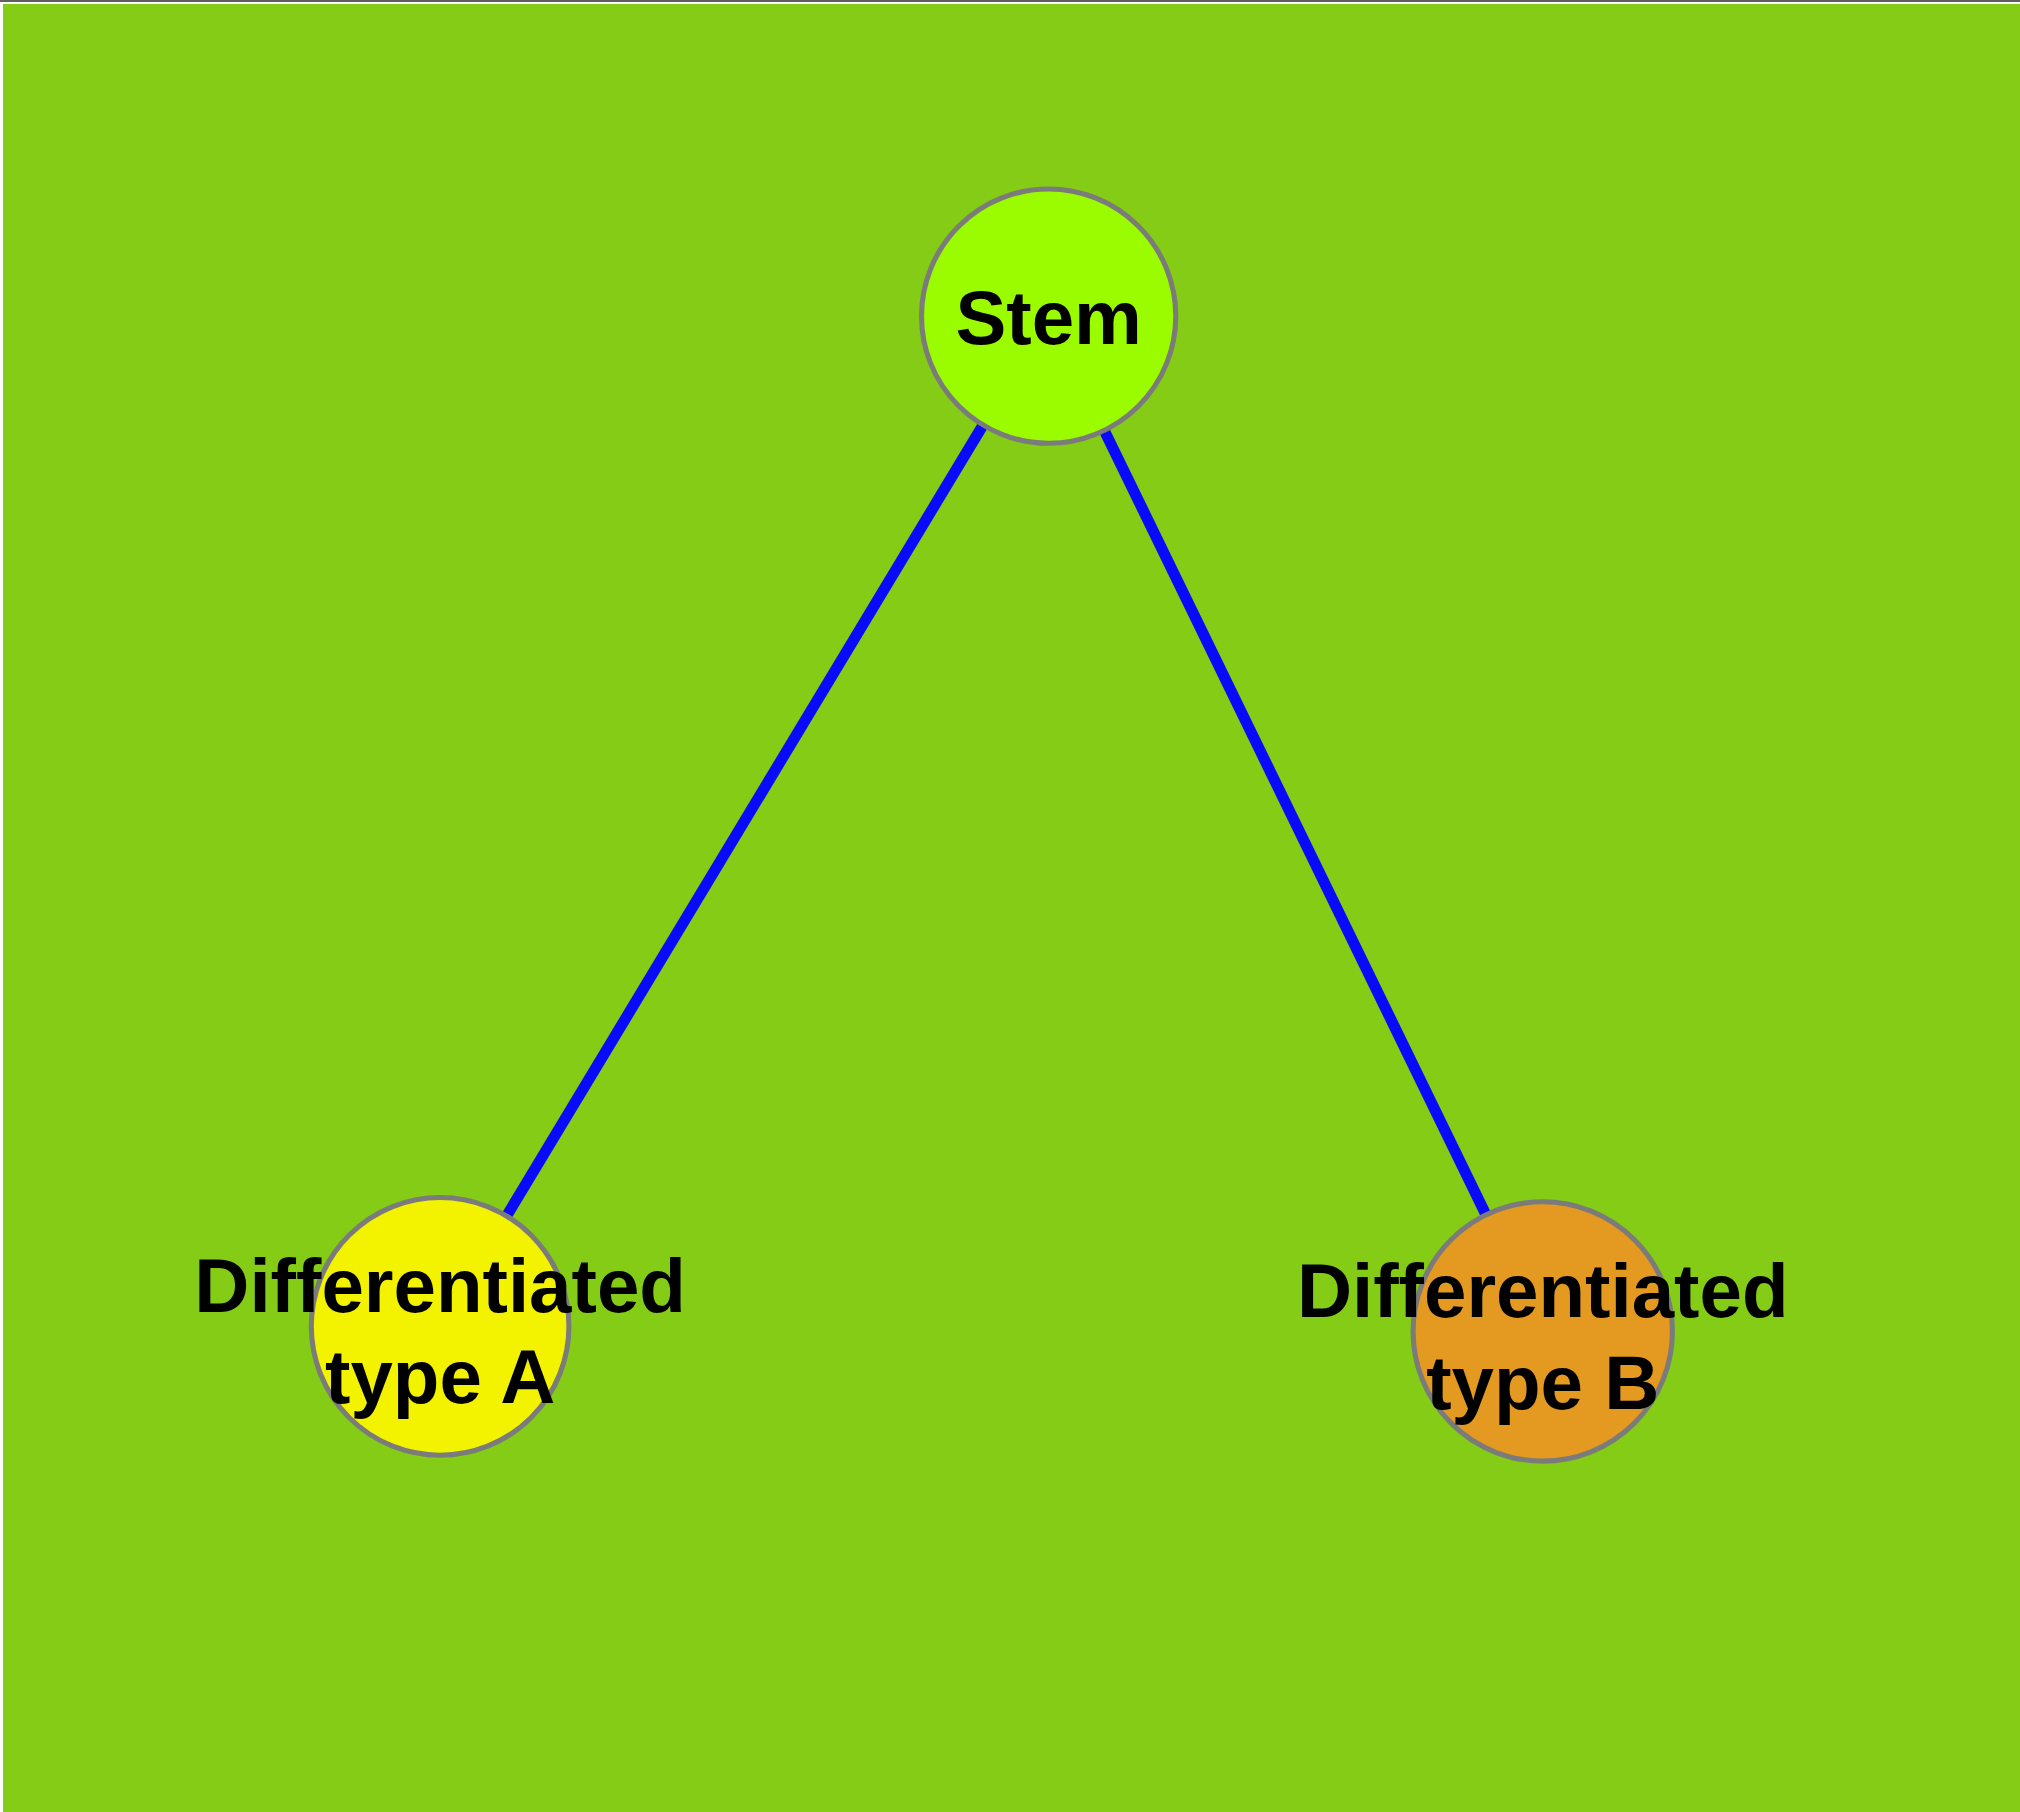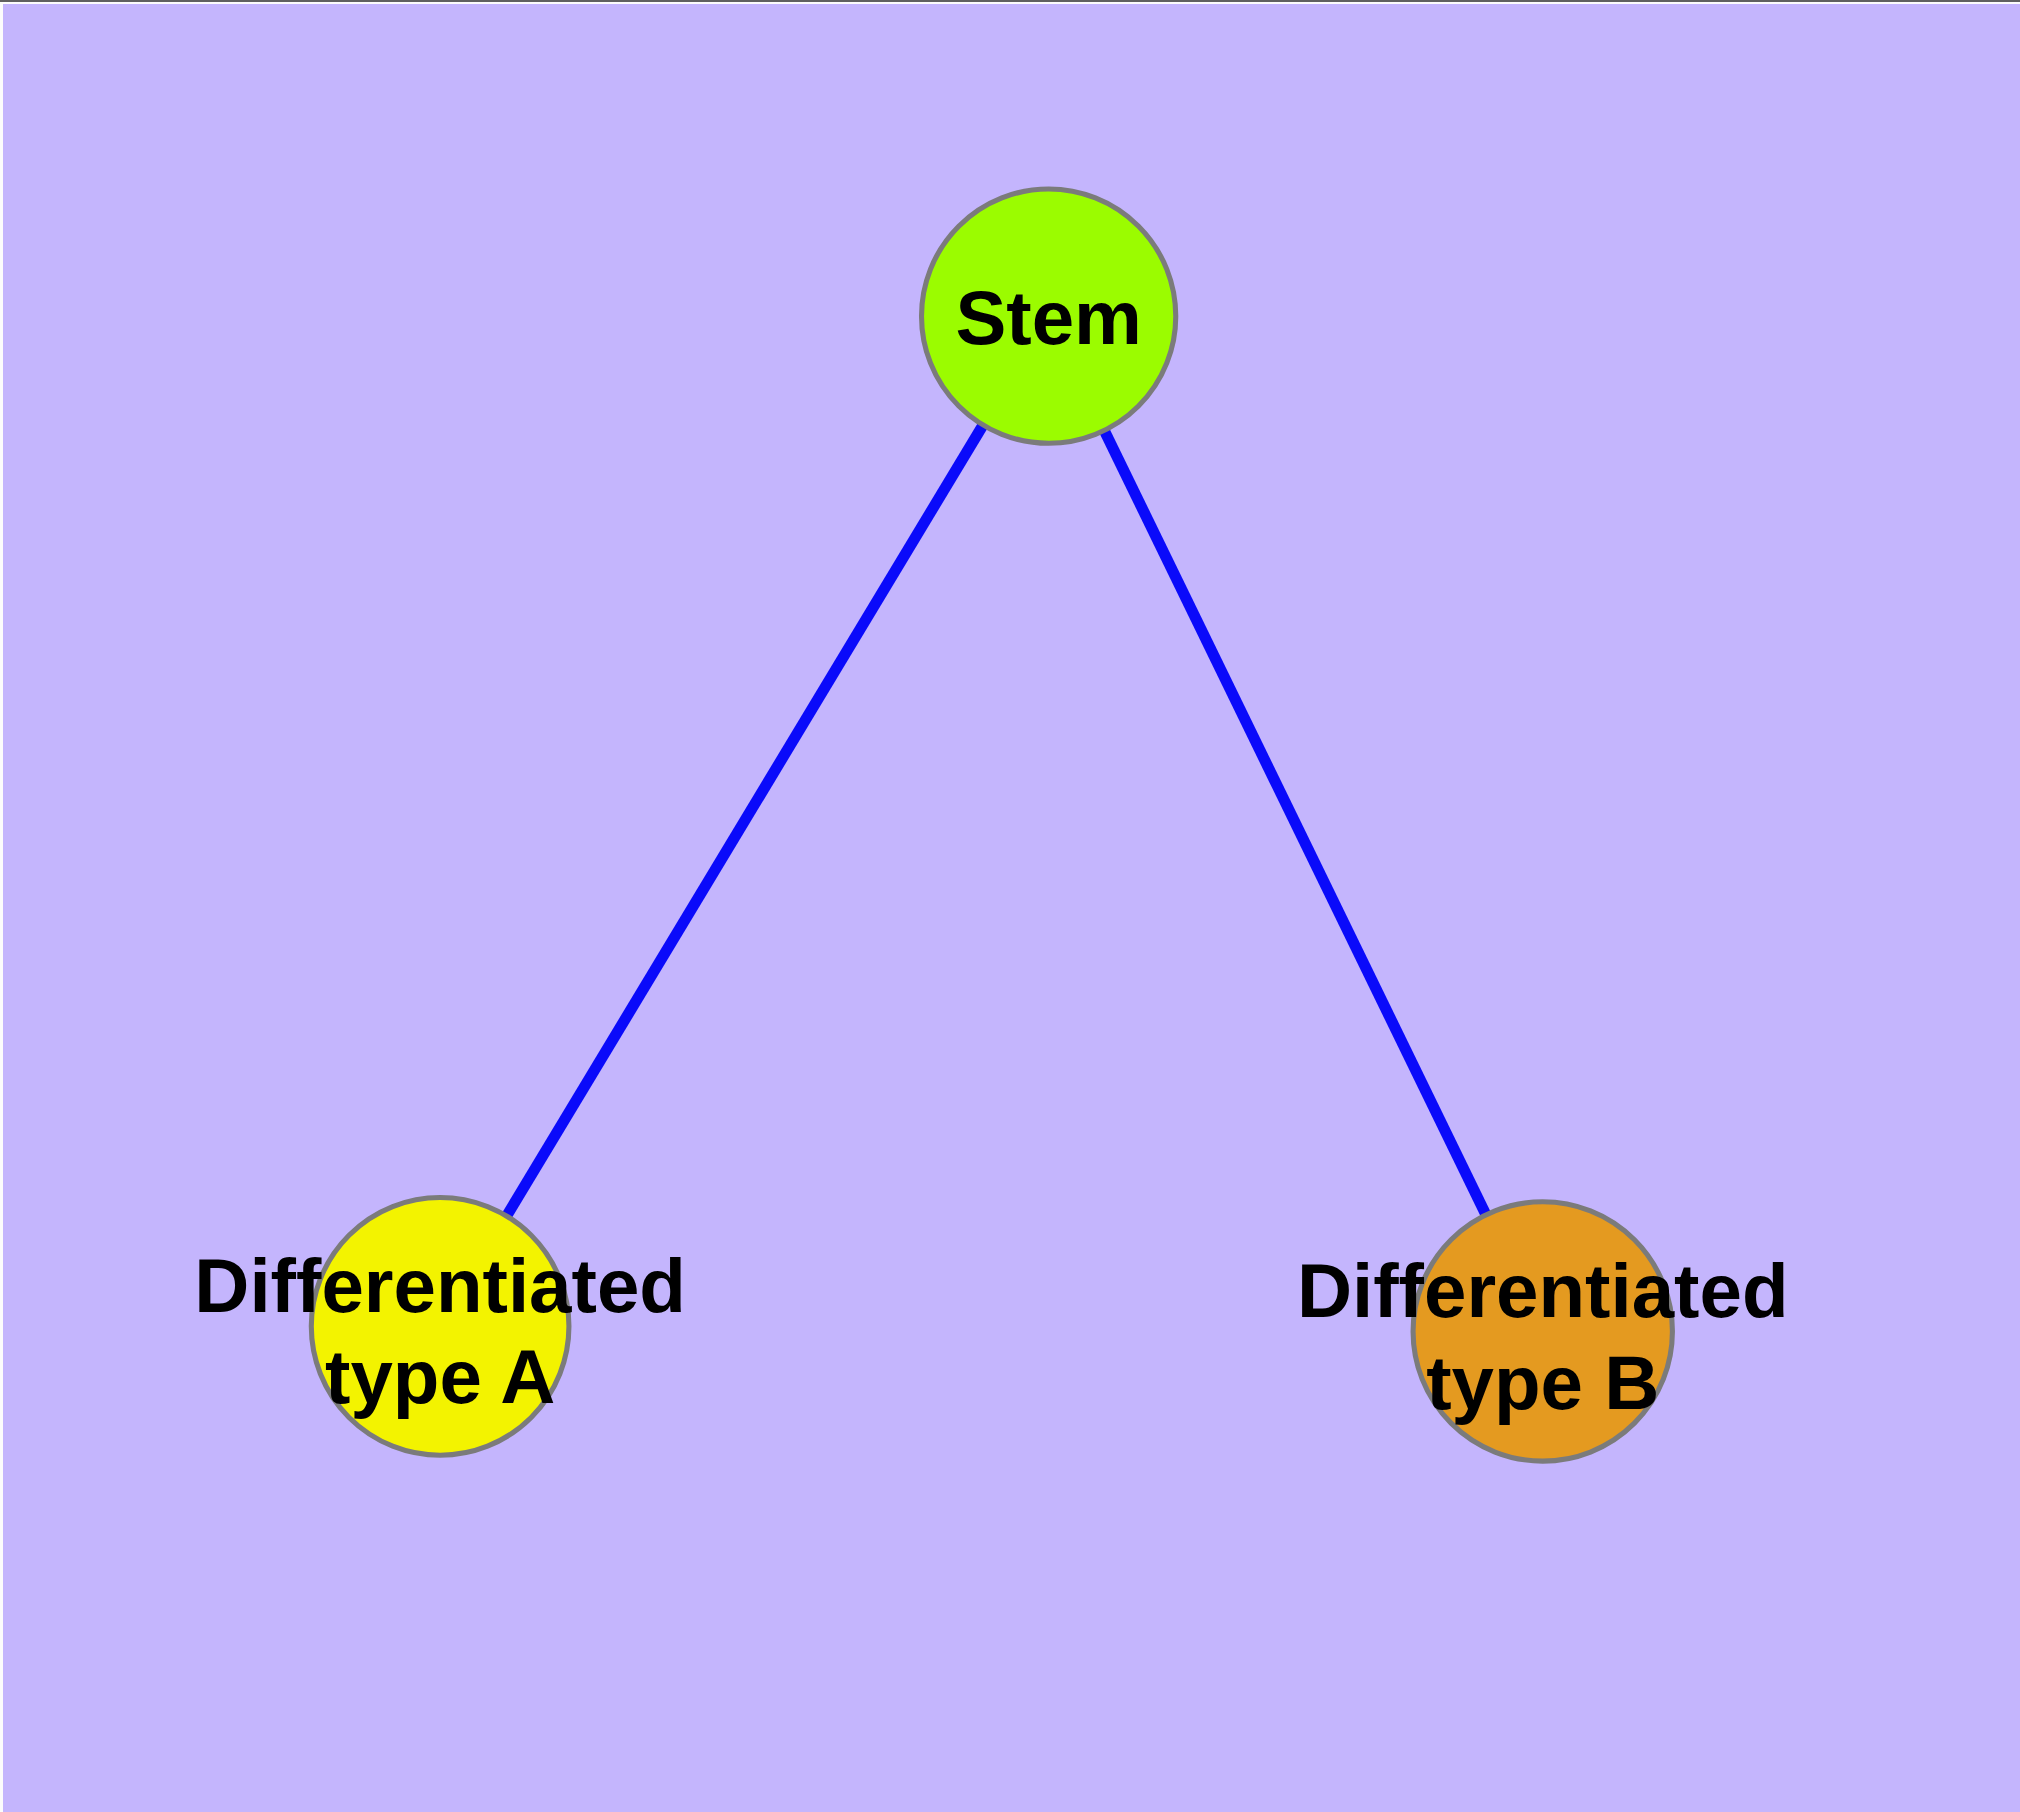--- a/index.html
+++ b/index.html
@@ -53,21 +53,21 @@
   .node-label {
     font-family: "Liberation Sans", sans-serif;
     font-weight: bold;
     font-size: 90px;
     text-anchor: middle;
   }
 </style>
 </head>
 <body>
 
-<div class="canvas" style="background-color: #c4b5fd;">
+<div class="canvas" style="background-color: #84cc16;">
 
   <div class="window-top-line" style="background-color: rgb(96, 96, 96);"></div>
   <div class="window-top-strip" style="background-color: rgb(252, 252, 252);"></div>
   <div class="window-left-strip" style="background-color: rgb(252, 252, 252);"></div>
 
   <svg class="graph" width="2021" height="1812" viewBox="0 0 2384 2138">
 
     <line class="edge" x1="1237" y1="373" x2="519" y2="1565" stroke="#0a0afa"></line>
 
     <line class="edge" x1="1237" y1="373" x2="1820" y2="1571" stroke="#0a0afa"></line>

